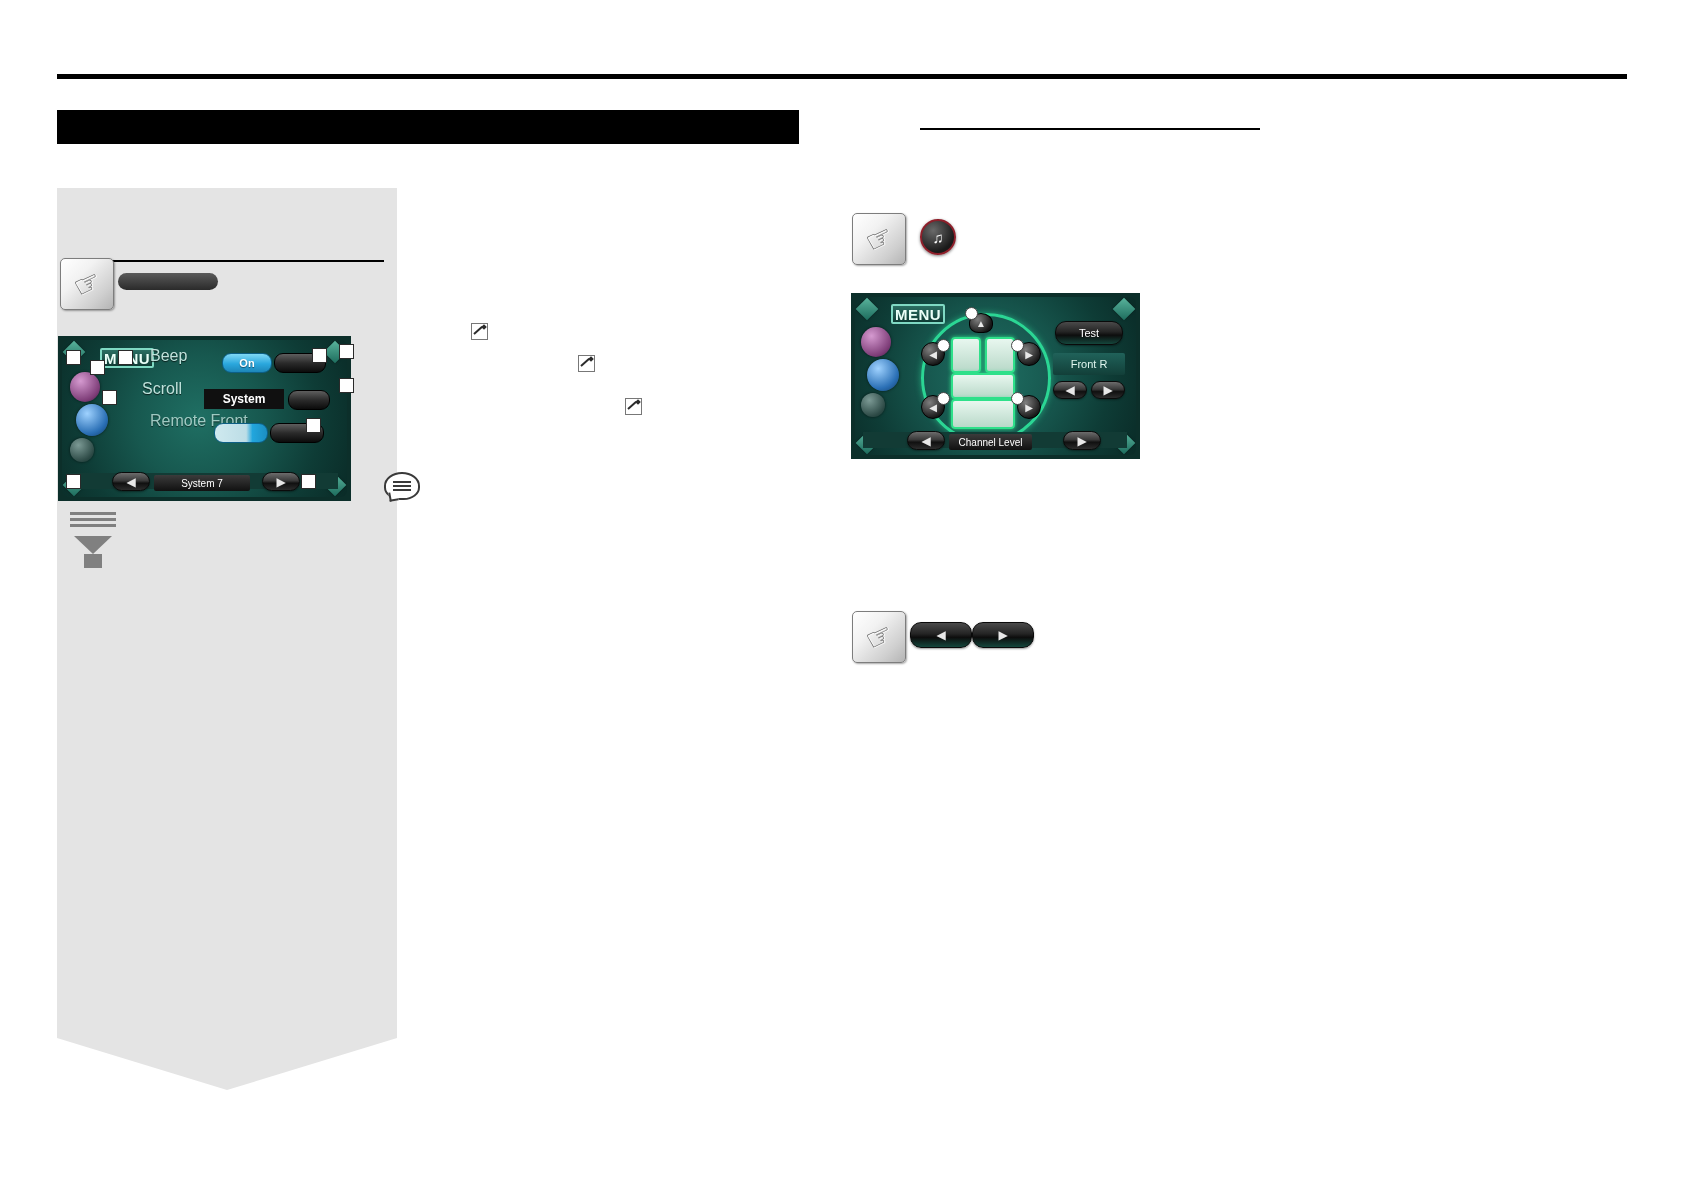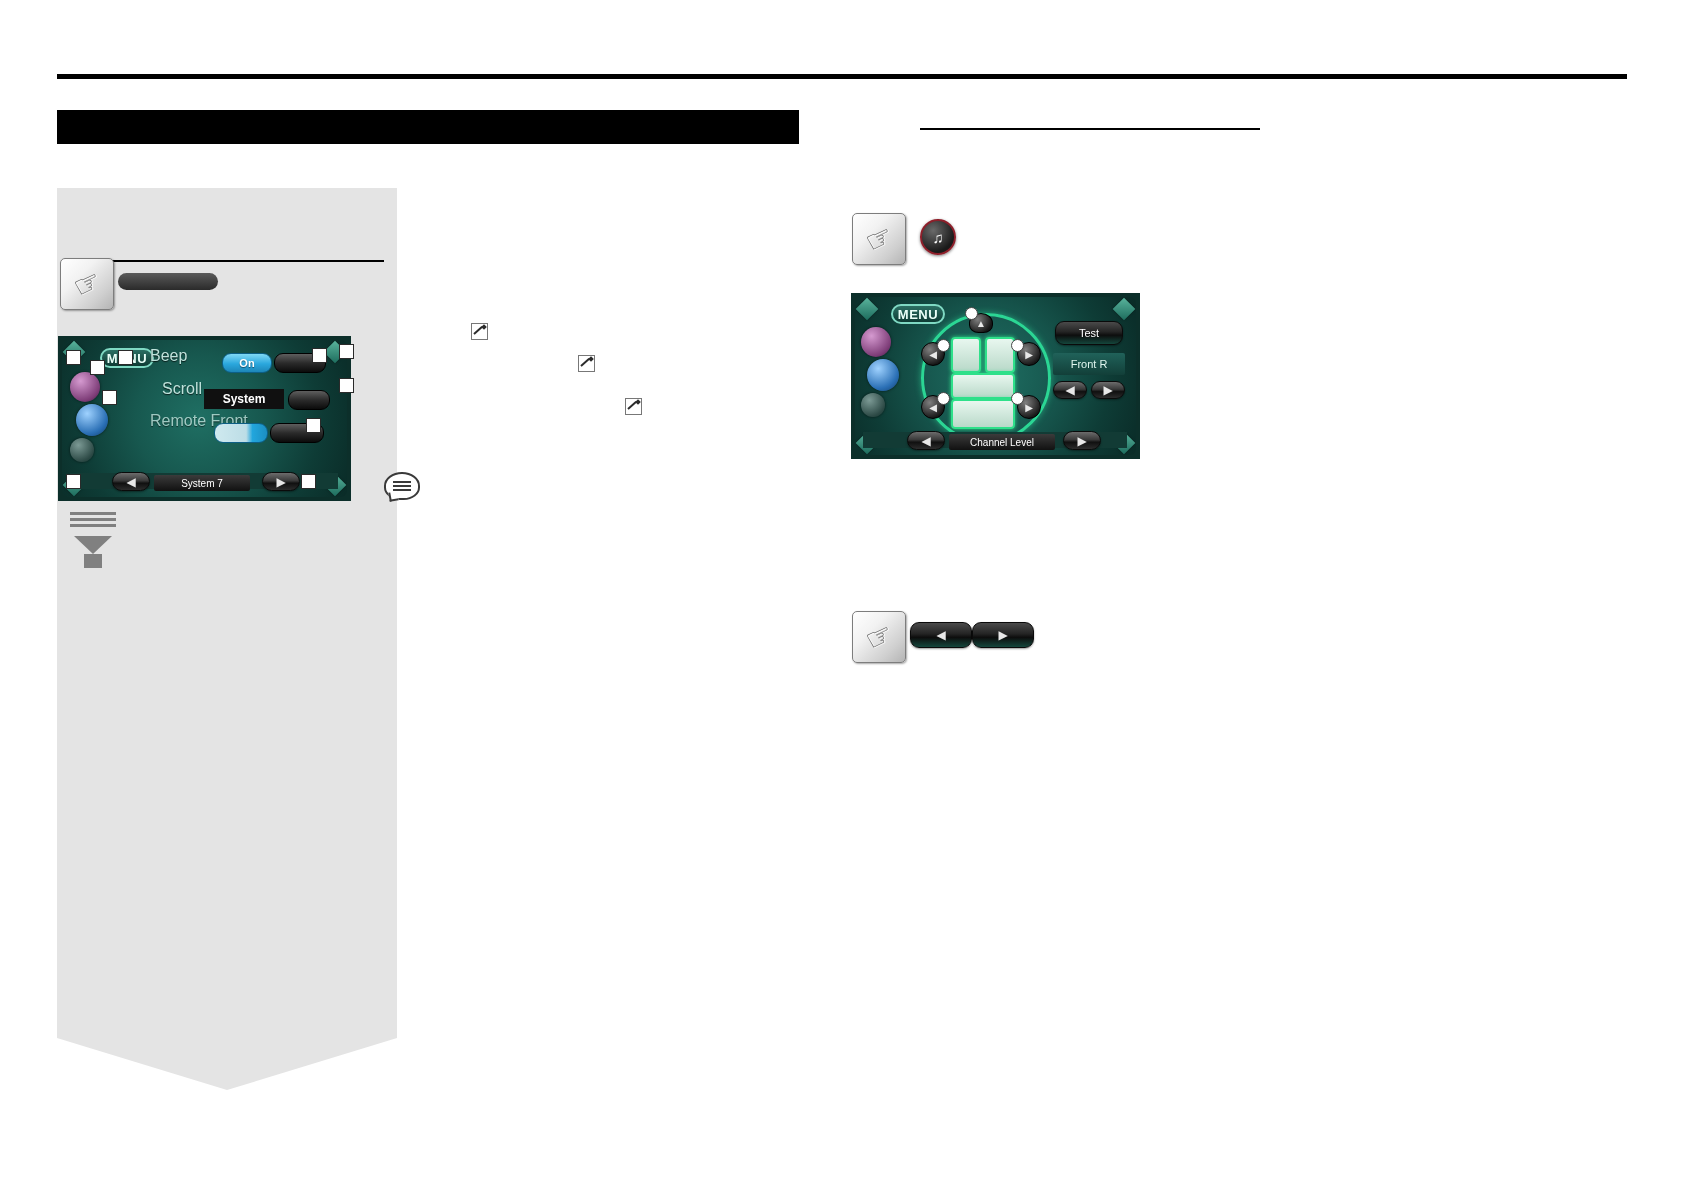--- a/index.html
+++ b/index.html
@@ -28,21 +28,21 @@
       border:1px solid #7d7d7d;box-shadow:1px 1px 2px rgba(0,0,0,.35);
       display:flex;align-items:center;justify-content:center;}
   .hand-glyph{font-size:30px;line-height:30px;color:#5e5e5e;
       text-shadow:1px 1px 0 #ffffff;transform:rotate(-25deg);}
 
   
   .pill{height:22px;border-radius:11px;display:flex;align-items:center;justify-content:center;
       background:linear-gradient(180deg,#6c6c6c 0%,#3a3a3a 45%,#101010 60%,#2c2c2c 100%);
       border:1px solid #0a0a0a;box-shadow:0 1px 2px rgba(0,0,0,.4);
       color:#ffffff;font-size:11px;}
-  .pill-green{background:linear-gradient(180deg,#4a4a4a 0%,#242424 45%,#0d0d0d 60%,#14463c 100%);border-radius:9px;}
+  .pill-green{background:linear-gradient(180deg,#4a4a4a 0%,#242424 45%,#0d0d0d 60%,#14463c 100%);}
   .pill-arrow{color:#e8e8e8;font-size:12px;}
 
   
   #redacted-pill{left:118px;top:273px;width:100px;height:17px;border-radius:9px;
       background:linear-gradient(180deg,#5a5a5a,#2a2a2a);}
 
   
   .screen{background:radial-gradient(circle at 48% 50%, #1f6f63 0%, #17584f 38%, #0e3c36 72%, #0a2b27 100%);
       position:relative;overflow:hidden;}
 
@@ -51,25 +51,25 @@
       background:linear-gradient(135deg,#59b39c,#1d6c5d);transform:rotate(45deg);
       box-shadow:0 0 2px rgba(0,0,0,.5);}
 
   
   .rail-icon{position:absolute;border-radius:50%;box-shadow:0 0 3px rgba(0,0,0,.6);}
   .rail-audio{background:radial-gradient(circle at 35% 30%,#d59ad0,#7d3c77 70%,#3a1338);}
   .rail-home{background:radial-gradient(circle at 35% 30%,#9fd2ff,#2a6fb5 65%,#123a66);}
   .rail-dim{background:radial-gradient(circle at 35% 30%,#7c9a95,#2d4a46 70%,#16302c);}
 
   
-  .menu-btn{position:absolute;border-radius:10px;
+  .menu-btn{position:absolute;border-radius:2px;
       background:linear-gradient(180deg,#2b6f63,#0e3b34);
       border:2px solid #7fd9c3;color:#eafff8;
       display:flex;align-items:center;justify-content:center;
-      font-size:13px;letter-spacing:.5px;font-weight:bold;}
+      font-size:15px;letter-spacing:.5px;font-weight:bold;}
 
   
   .scr-label{position:absolute;color:#bfe3dc;font-size:16px;
       text-shadow:0 1px 1px rgba(0,0,0,.7);}
 
   
   .tog-on{position:absolute;height:18px;border-radius:9px;
       background:linear-gradient(180deg,#7fd8f5,#2aa7dd 55%,#1d86b8);
       border:1px solid #0d5f86;color:#ffffff;font-size:11px;font-weight:bold;
       display:flex;align-items:center;justify-content:center;
@@ -170,21 +170,21 @@
     <div class="menu-btn" style="left:38px;top:8px;width:50px;height:16px;">
       <span>MENU</span>
     </div>
 
     <div class="scr-label" style="left:88px;top:7px;">Beep</div>
     <div class="tog-on" style="left:160px;top:13px;width:48px;">
       <span>On</span>
     </div>
     <div class="tog-dark" style="left:212px;top:13px;width:50px;"></div>
 
-    <div class="scr-label" style="left:100px;top:40px;">Scroll</div>
+    <div class="scr-label" style="left:80px;top:40px;">Scroll</div>
     <div class="val-box" style="left:142px;top:49px;width:80px;height:20px;">
       <span>System</span>
     </div>
     <div class="tog-dark" style="left:226px;top:50px;width:40px;"></div>
 
     <div class="scr-label" style="left:88px;top:72px;opacity:.8;">Remote Front</div>
     <div class="tog-slider" style="left:152px;top:83px;width:52px;"></div>
     <div class="tog-dark" style="left:208px;top:83px;width:52px;"></div>
 
     <div class="scr-bottom" style="left:8px;bottom:8px;width:268px;"></div>
@@ -301,21 +301,21 @@
       <span class="pill-arrow">◀</span>
     </div>
     <div class="pill" style="position:absolute;left:236px;top:84px;width:32px;height:16px;">
       <span class="pill-arrow">▶</span>
     </div>
 
     <div class="scr-bottom" style="left:8px;bottom:7px;width:264px;"></div>
     <div class="pill" style="position:absolute;left:52px;bottom:5px;width:36px;height:17px;">
       <span class="pill-arrow">◀</span>
     </div>
-    <div class="scr-bottom-label" style="left:94px;bottom:5px;width:106px;">
+    <div class="scr-bottom-label" style="left:94px;bottom:5px;width:83px;">
       <span>Channel Level</span>
     </div>
     <div class="pill" style="position:absolute;left:208px;bottom:5px;width:36px;height:17px;">
       <span class="pill-arrow">▶</span>
     </div>
   </div>
 </div>
 
 <div class="abs hand-btn" style="left:852px;top:611px;">
   <span class="hand-glyph">☞</span>

